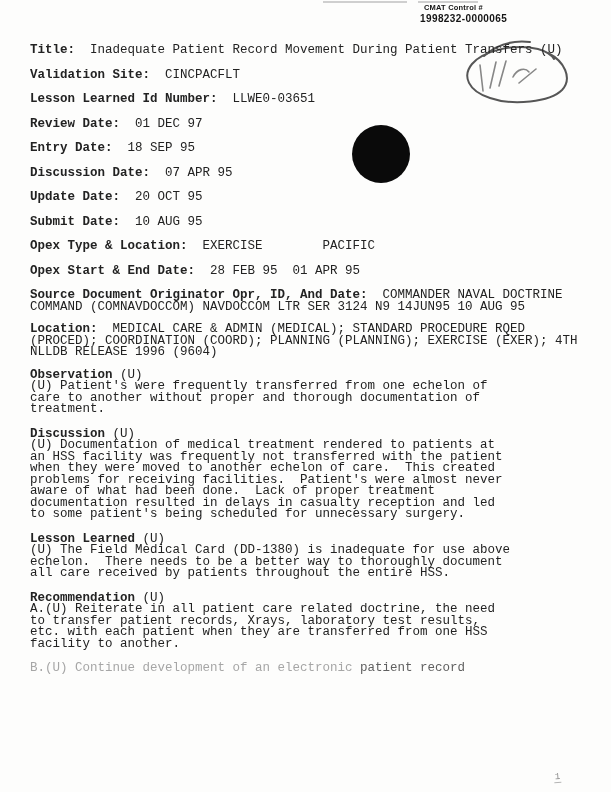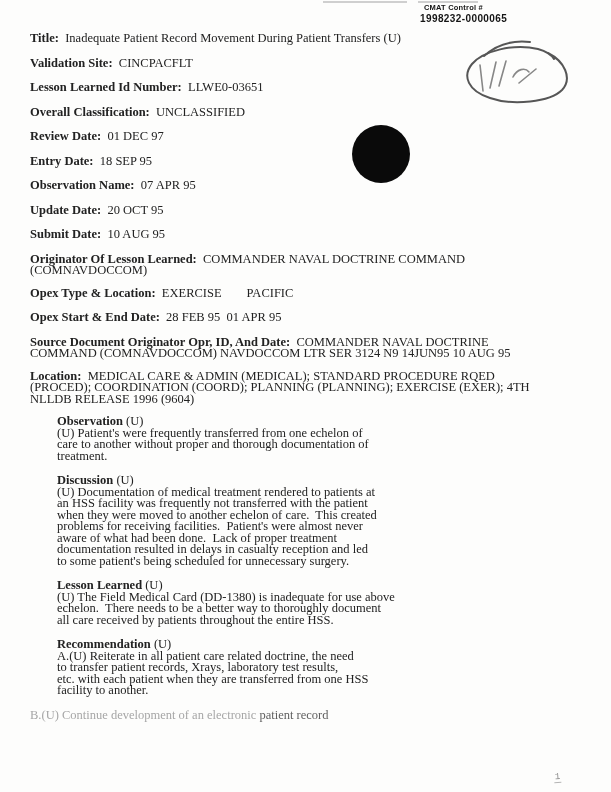--- a/index.html
+++ b/index.html
@@ -6,30 +6,29 @@
   .page{
     position:relative;
     width:611px;height:792px;
     background:#fdfdfc;
     overflow:hidden;
     font-family:"Liberation Mono","DejaVu Sans Mono",monospace;
     color:#222;
   }
   .doc{
     position:absolute;
-    left:30px;top:33px;
+    left:30px;top:45px;
     width:575px;
     font-size:12.5px;
     line-height:11.5px;
-    font-family:Liberation Serif, serif;
   }
   .field{white-space:pre;margin-bottom:13px;}
   .field.multi{margin-bottom:11px;}
   .b{font-weight:bold;}
-  .section{margin-bottom:13px;margin-left:27px;}
+  .section{margin-bottom:13px;}
   .sec-head{white-space:pre;}
   .sec-body{white-space:pre;}
   .closing{white-space:pre;}
   .closing .faint{color:#a6a6a6;}
   .closing .dark{color:#5f5f5f;}
   
   .cmat{
     position:absolute;left:420px;top:4px;
     font-family:"Liberation Sans","DejaVu Sans",sans-serif;
     color:#151515;line-height:1.15;
@@ -83,28 +82,25 @@
       <path d="M 56,23 L 49,48"></path>
       <path d="M 63,39 C 67,31 75,29 79,34"></path>
       <path d="M 69,45 L 86,31"></path>
     </g>
   </svg>
 
   <div class="doc">
     <div class="field"><span class="b">Title:</span><span>  Inadequate Patient Record Movement During Patient Transfers (U)</span></div>
     <div class="field"><span class="b">Validation Site:</span><span>  CINCPACFLT</span></div>
     <div class="field"><span class="b">Lesson Learned Id Number:</span><span>  LLWE0-03651</span></div>
-    <div class="field"><span class="b">Overall Classification:</span><span>  UNCLASSIFIED</span></div>
     <div class="field"><span class="b">Review Date:</span><span>  01 DEC 97</span></div>
     <div class="field"><span class="b">Entry Date:</span><span>  18 SEP 95</span></div>
-    <div class="field"><span class="b">Observation Name:</span><span>  07 APR 95</span></div>
+    <div class="field"><span class="b">Discussion Date:</span><span>  07 APR 95</span></div>
     <div class="field"><span class="b">Update Date:</span><span>  20 OCT 95</span></div>
     <div class="field"><span class="b">Submit Date:</span><span>  10 AUG 95</span></div>
-    <div class="field multi"><span class="b">Originator Of Lesson Learned:</span><span>  COMMANDER NAVAL DOCTRINE COMMAND
-(COMNAVDOCCOM)</span></div>
     <div class="field"><span class="b">Opex Type &amp; Location:</span><span>  EXERCISE        PACIFIC</span></div>
     <div class="field"><span class="b">Opex Start &amp; End Date:</span><span>  28 FEB 95  01 APR 95</span></div>
     <div class="field multi"><span class="b">Source Document Originator Opr, ID, And Date:</span><span>  COMMANDER NAVAL DOCTRINE
 COMMAND (COMNAVDOCCOM) NAVDOCCOM LTR SER 3124 N9 14JUN95 10 AUG 95</span></div>
     <div class="field multi"><span class="b">Location:</span><span>  MEDICAL CARE &amp; ADMIN (MEDICAL); STANDARD PROCEDURE RQED
 (PROCED); COORDINATION (COORD); PLANNING (PLANNING); EXERCISE (EXER); 4TH
 NLLDB RELEASE 1996 (9604)</span></div>
 
     <div class="section">
         <div class="sec-head"><span class="b">Observation</span><span> (U)</span></div>

